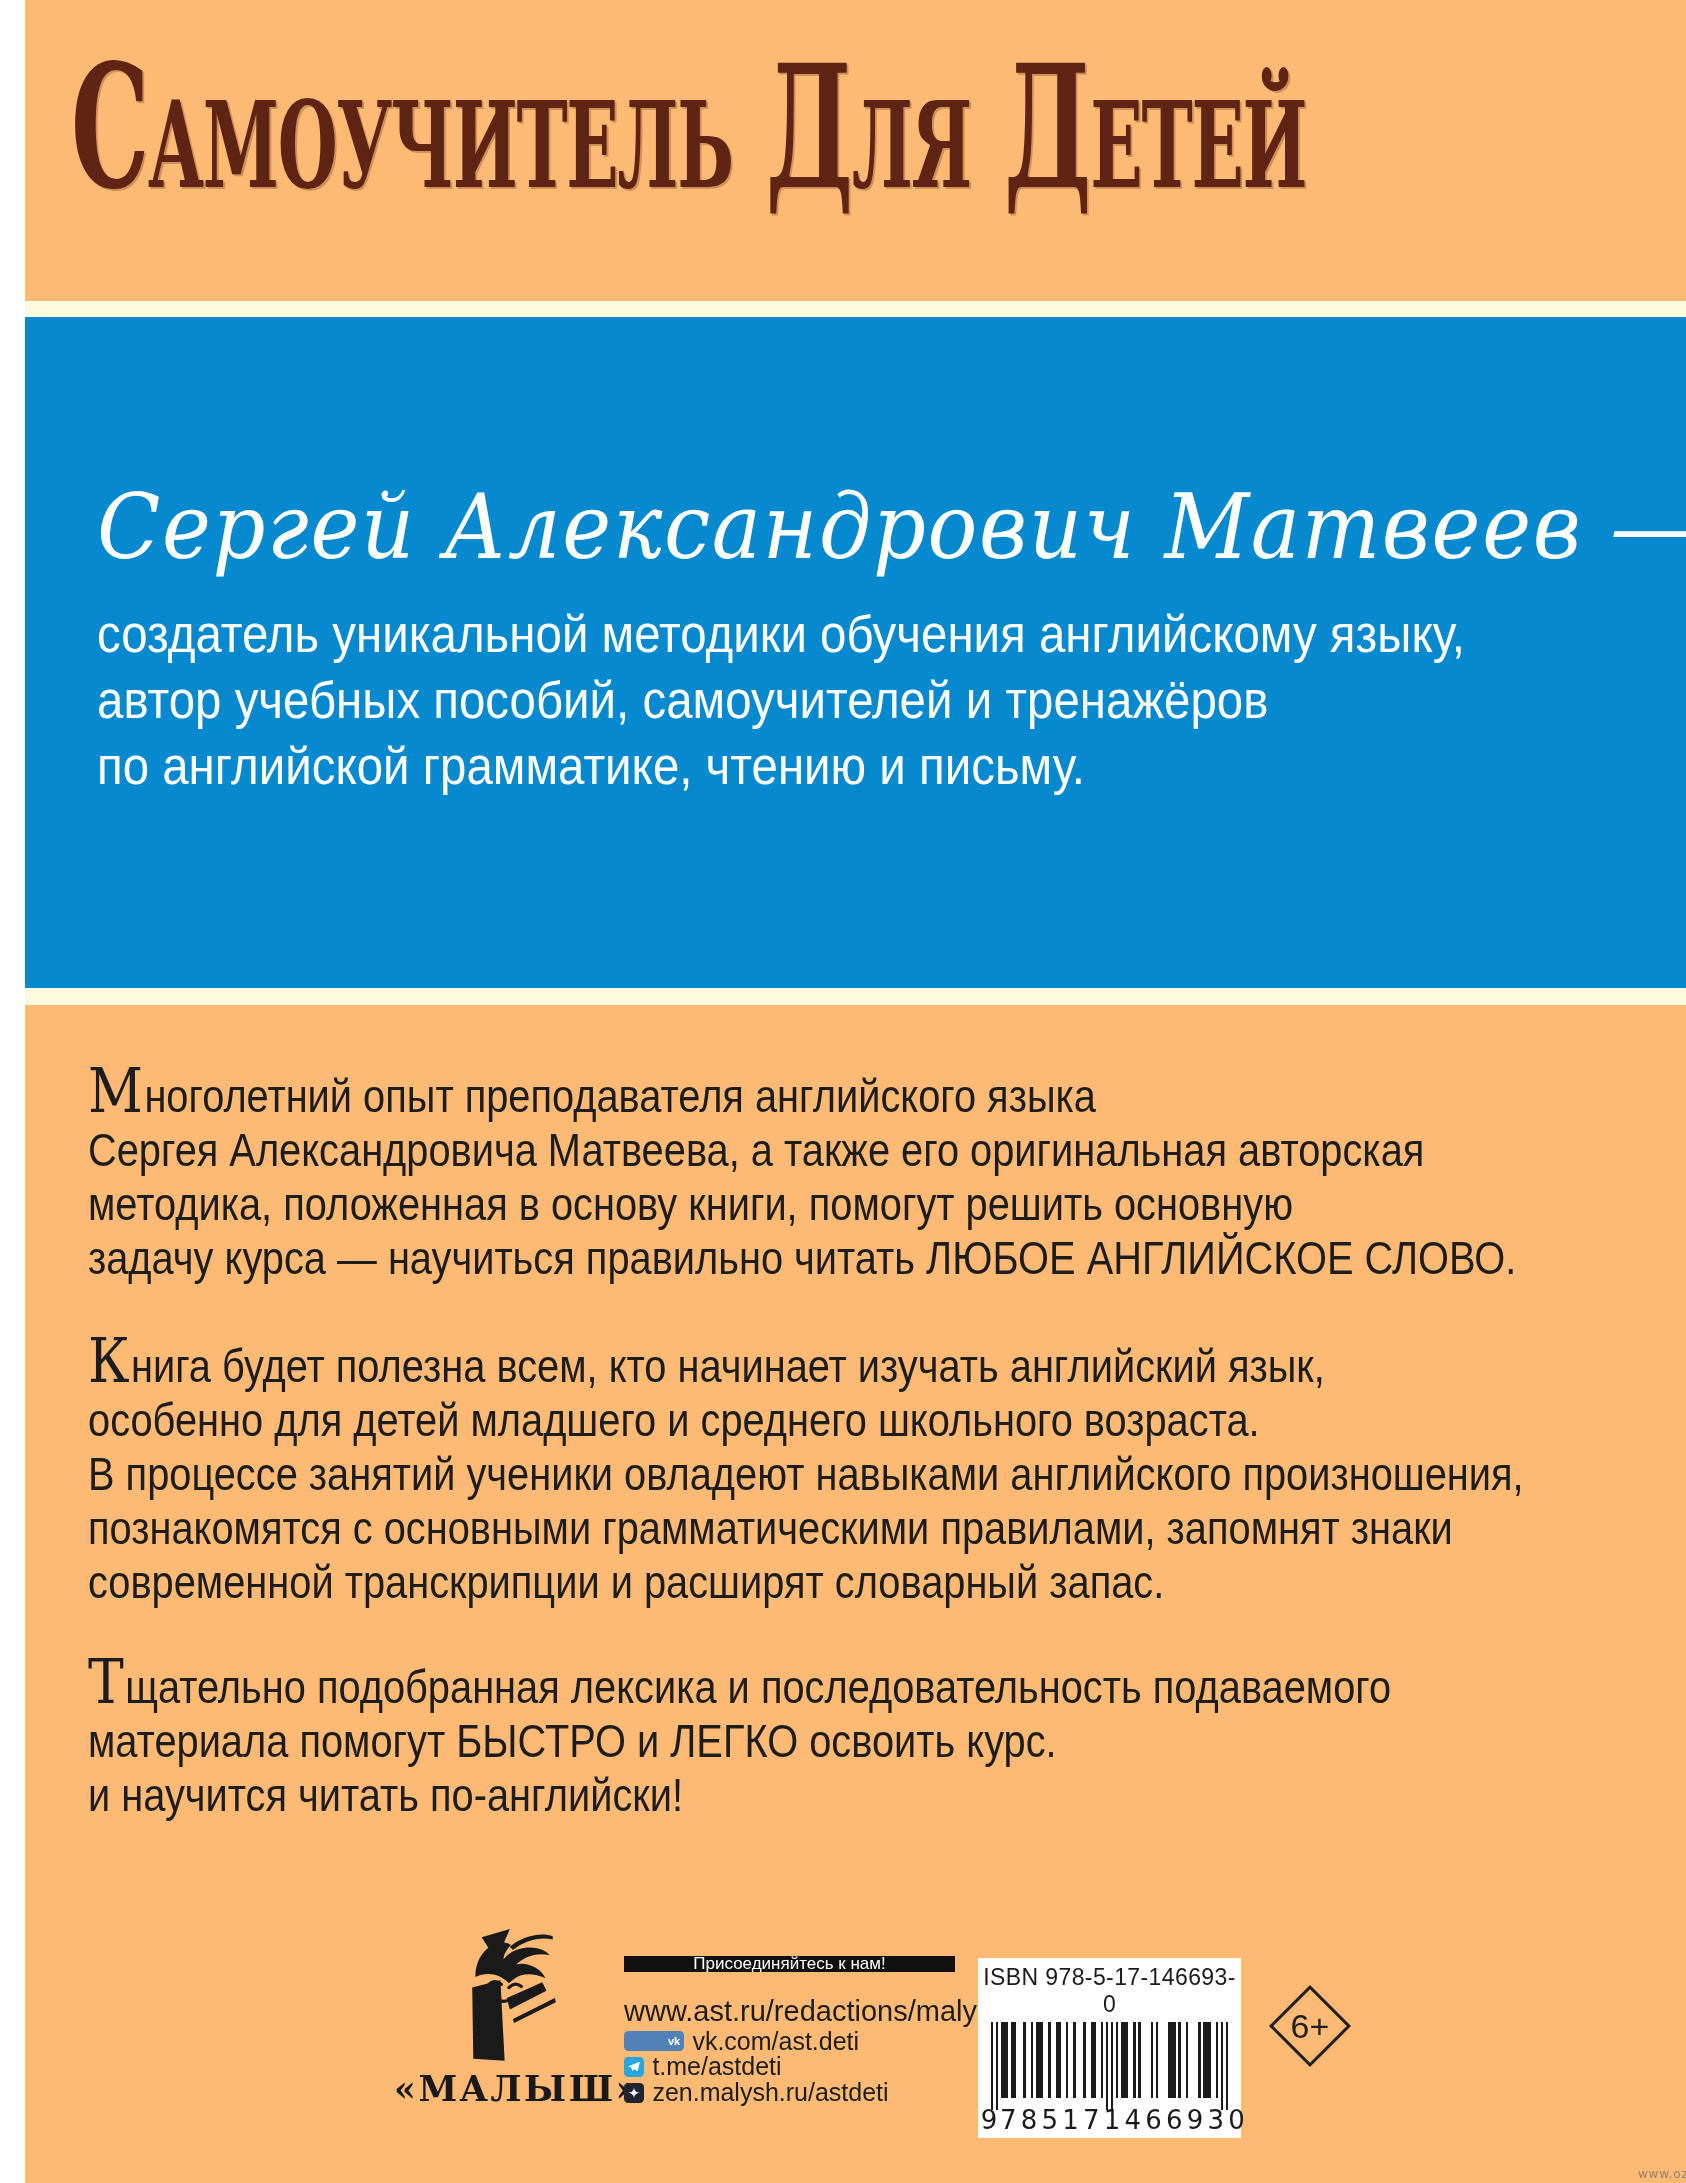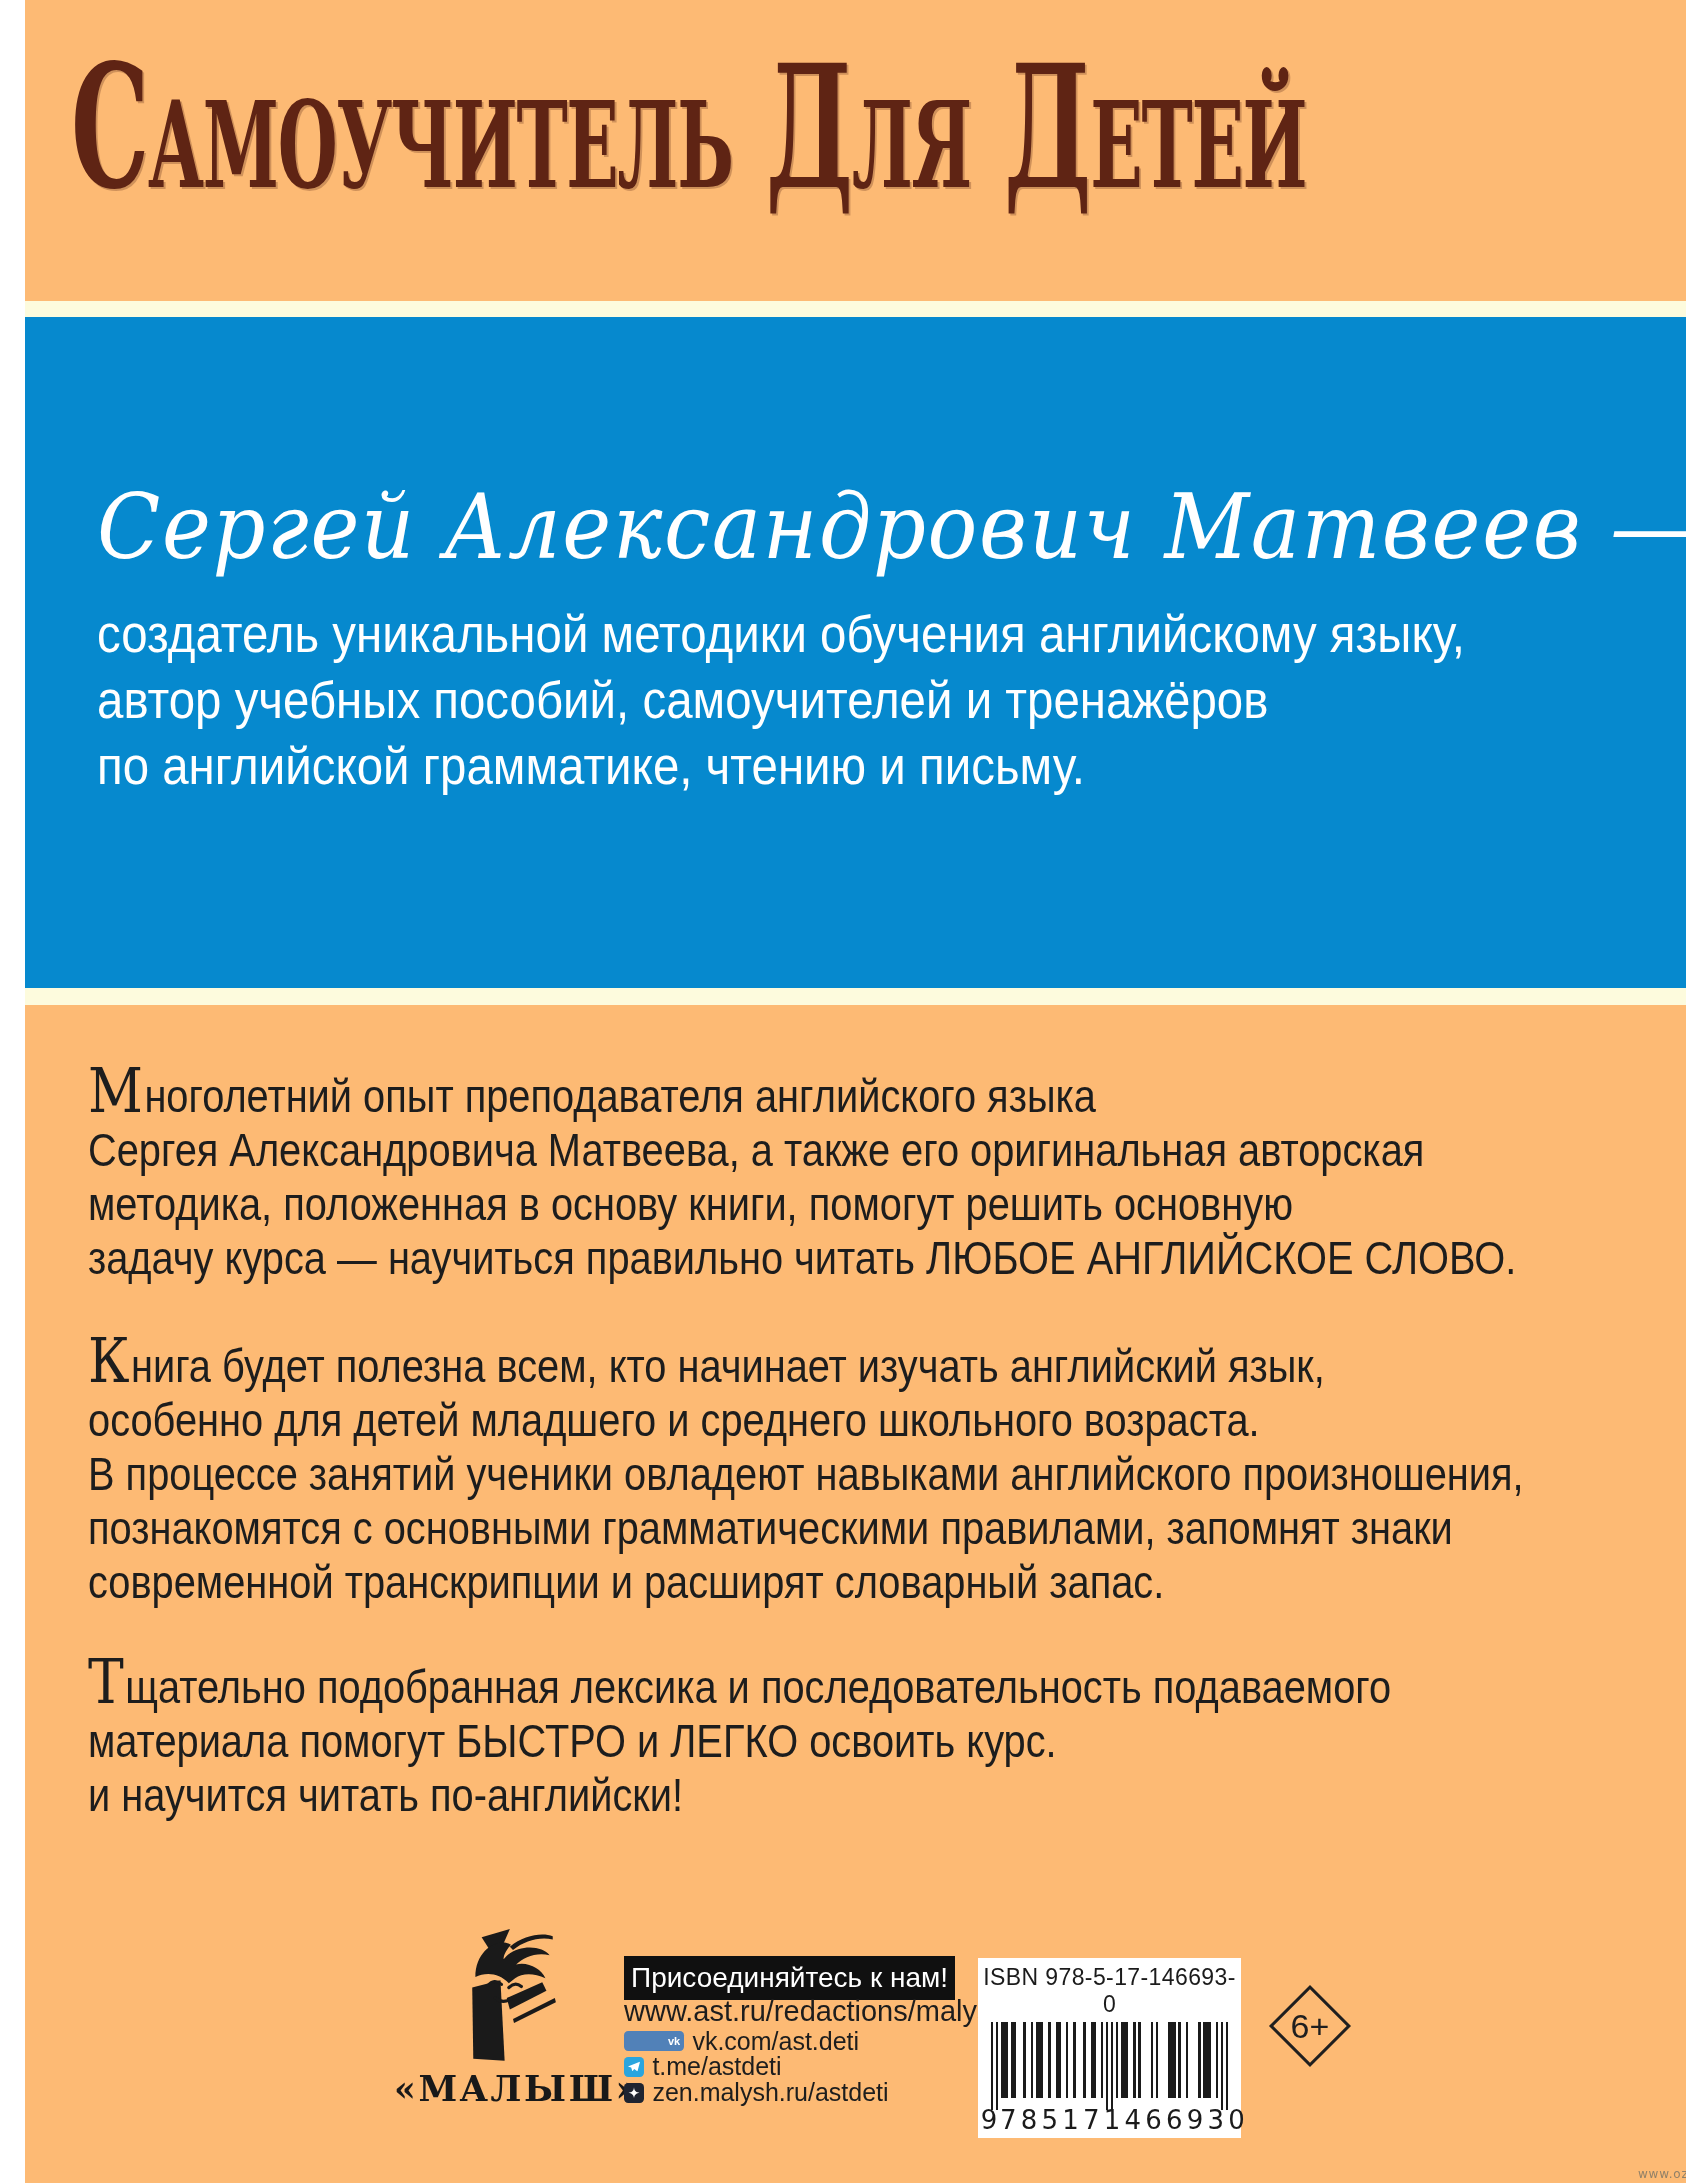--- a/index.html
+++ b/index.html
@@ -69,24 +69,24 @@
   
   .logo-figure{position:absolute;left:419px;top:1928px;width:115px;height:140px;}
   .logo-text{
     position:absolute;left:369px;top:2068px;width:216px;
     text-align:center;
     font-family:"DejaVu Serif", serif;
     font-weight:700;font-size:35px;letter-spacing:2.5px;
     color:#191919;white-space:nowrap;
   }
   .join-banner{
-    position:absolute;left:599px;top:1956px;width:331px;height:44px;
+    position:absolute;left:599px;top:1956px;width:331px;height:16px;
     background:#101010;color:#ffffff;
     display:flex;align-items:center;justify-content:center;
-    font-size:28px;
+    font-size:17px;
   }
   .website{
     position:absolute;left:599px;top:1995px;
     font-size:29px;color:#1d1d1d;white-space:nowrap;
   }
   .socials{position:absolute;left:599px;top:2031px;}
   .srow{display:flex;align-items:center;height:20px;margin-bottom:5.9px;}
   .sicon{
     width:20px;height:20px;border-radius:4.2px;flex:none;
     display:flex;align-items:center;justify-content:center;

